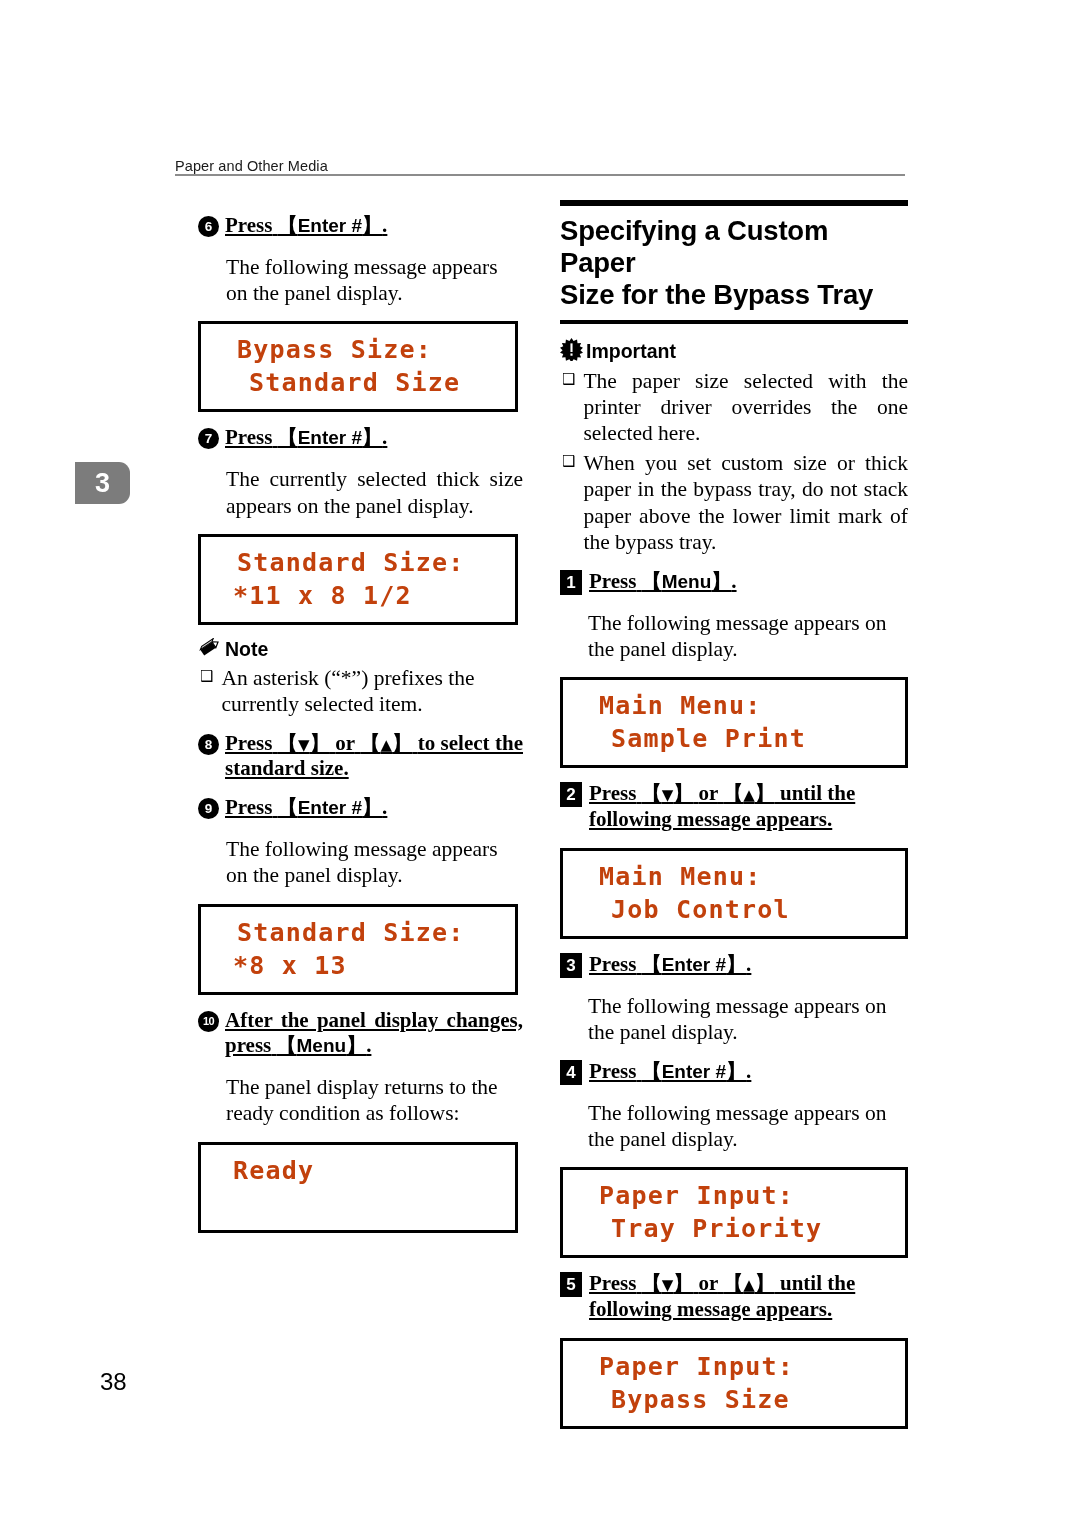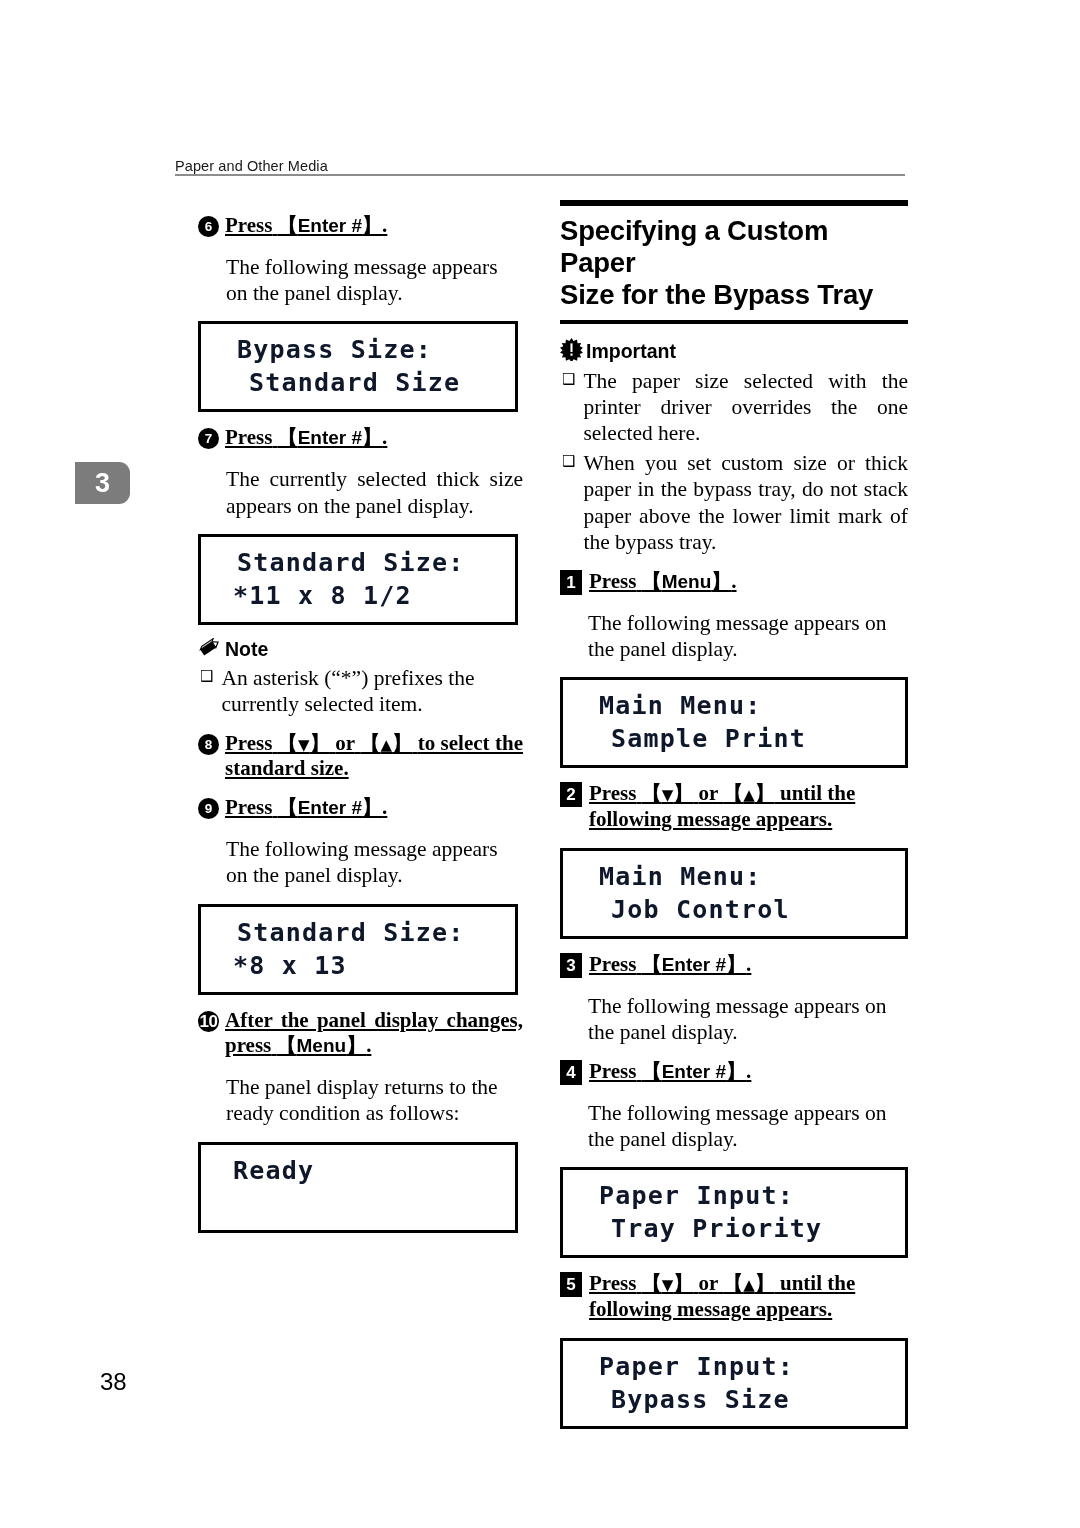--- a/index.html
+++ b/index.html
@@ -119,21 +119,21 @@
     font-family: "Liberation Sans", sans-serif;
     font-size: 13.5px;
     font-weight: bold;
     display: flex;
     align-items: center;
     justify-content: center;
     margin-right: 6px;
     margin-top: 3px;
     line-height: 1;
   }
-  .num-circle.two-digit { font-size: 17px; letter-spacing: -0.5px; }
+  .num-circle.two-digit { font-size: 11px; letter-spacing: -0.5px; }
 
   
   .num-square {
     width: 22px;
     height: 25px;
     min-width: 22px;
     background: #000;
     color: #fff;
     font-family: "Liberation Sans", sans-serif;
     font-size: 17px;
@@ -170,21 +170,21 @@
     padding: 9px 10px 10px 10px;
     box-sizing: border-box;
   }
   .lcd-line {
     font-family: "DejaVu Sans Mono", monospace;
     font-size: 25px;
     font-weight: bold;
     letter-spacing: 1.2px;
     line-height: 1.32;
     white-space: pre;
-    color: #0f172a;
+    color: #c2410c;
     text-shadow: 0 0 0.4px rgba(255,255,255,0.0);
     
   }
   .lcd-line.l1 { padding-left: 26px; }
   .lcd-line.l2 { padding-left: 38px; }
   .lcd-line.l2-flush { padding-left: 22px; }
   .lcd-line.ready { padding-left: 22px; }
   .lcd-spacer { height: 33px; }
 
   .lcd-left  { width: 320px; }

